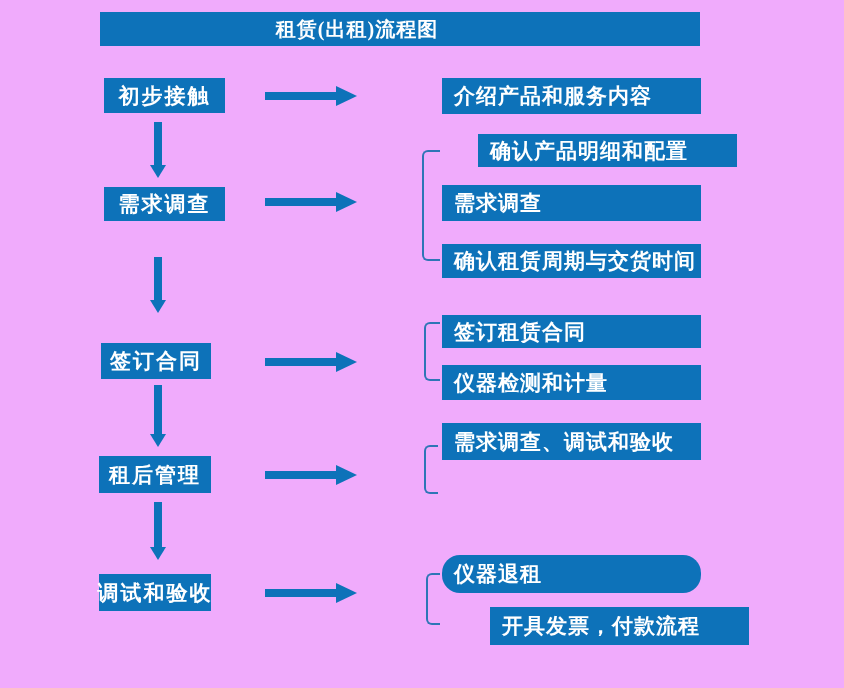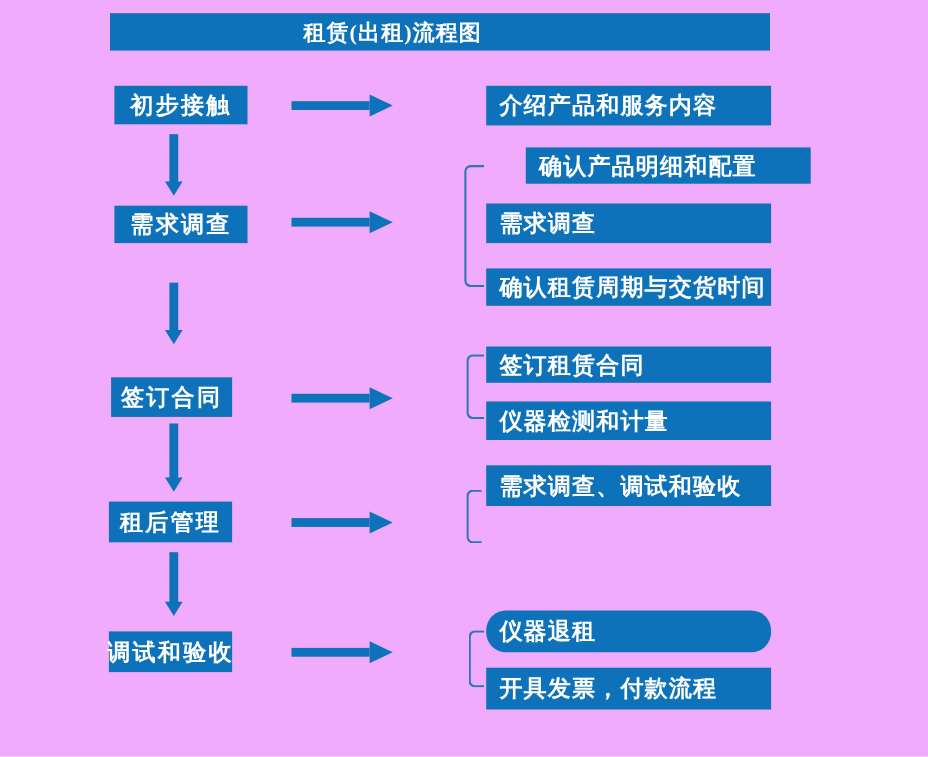--- a/index.html
+++ b/index.html
@@ -50,21 +50,21 @@
 
   .d1  { top: 78px;  height: 36px; }
   .d2  { top: 134px; height: 33px; margin-left: 36px; }
   .d3  { top: 185px; height: 36px; }
   .d4  { top: 244px; height: 34px; }
   .d5  { top: 315px; height: 33px; }
   .d6  { top: 365px; height: 35px; }
   .d7  { top: 423px; height: 37px; }
   .d8  { top: 493px; height: 37px; }
   .d9  { top: 555px; height: 38px; border-radius: 18px; }
-  .d10 { top: 607px; height: 38px; }
+  .d10 { top: 607px; height: 38px; margin-left: 48px; }
 
   
   .ha { position: absolute; left: 265px; width: 92px; height: 20px; }
   .ha .shaft {
     position: absolute; left: 0; top: 6px;
     width: 71px; height: 8px; background: #0d72b9;
   }
   .ha .head {
     position: absolute; left: 71px; top: 0;
     width: 0; height: 0;

